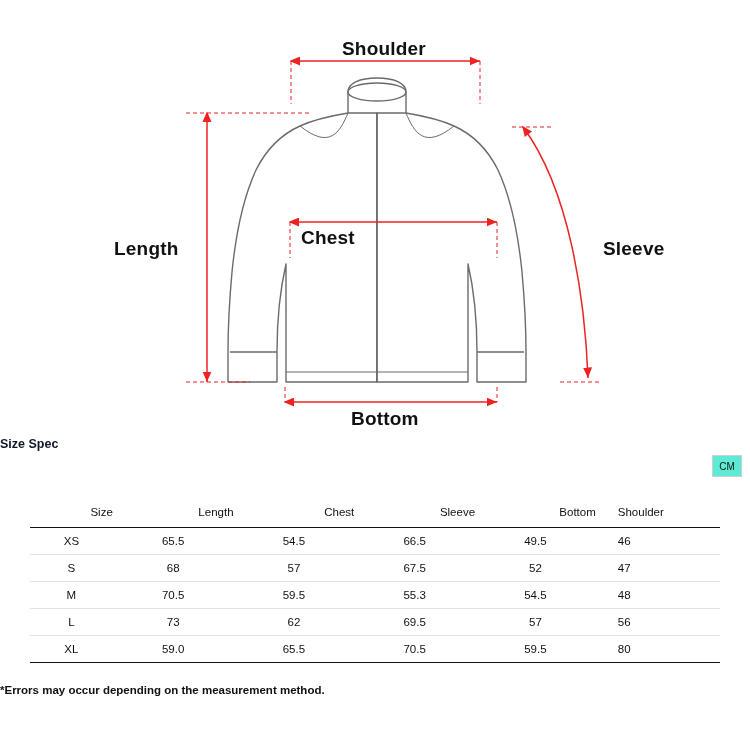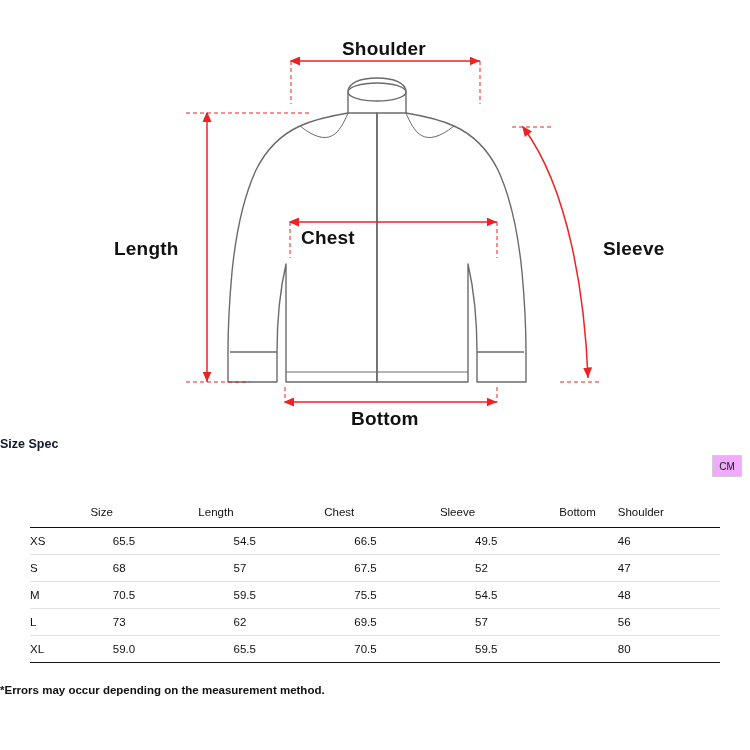--- a/index.html
+++ b/index.html
@@ -49,21 +49,21 @@
   }
 
   
   #unit-chip {
     position: absolute;
     right: 8px;
     top: 455px;
     width: 28px;
     height: 20px;
     border: 1px solid #cfcfcf;
-    background: #f0abfc;
+    background: #5eead4;
     font-size: 10px;
     color: #111;
     display: flex;
     align-items: center;
     justify-content: center;
   }
 
   
   #spec-table-wrap {
     position: absolute;
@@ -82,20 +82,21 @@
     padding: 6px 0 9px 0;
     text-align: right;
     color: #111;
     font-size: 11.5px;
   }
   table.spec thead tr {
     border-bottom: 1px solid #111111;
   }
   table.spec td {
     padding: 7px 0;
+    text-align: center;
     border-bottom: 1px solid #e2e2e2;
     font-size: 11.5px;
   }
   table.spec tbody tr:last-child td {
     border-bottom: 1px solid #111111;
   }
   table.spec th:nth-child(1), table.spec td:nth-child(1) { width: 12%; }
   table.spec th:nth-child(2), table.spec td:nth-child(2) { width: 17.5%; }
   table.spec th:nth-child(3), table.spec td:nth-child(3) { width: 17.5%; }
   table.spec th:nth-child(4), table.spec td:nth-child(4) { width: 17.5%; }
@@ -230,21 +231,21 @@
         <td>68</td>
         <td>57</td>
         <td>67.5</td>
         <td>52</td>
         <td>47</td>
       </tr>
       <tr>
         <td>M</td>
         <td>70.5</td>
         <td>59.5</td>
-        <td>75.5</td>
+        <td>55.3</td>
         <td>54.5</td>
         <td>48</td>
       </tr>
       <tr>
         <td>L</td>
         <td>73</td>
         <td>62</td>
         <td>69.5</td>
         <td>57</td>
         <td>56</td>

